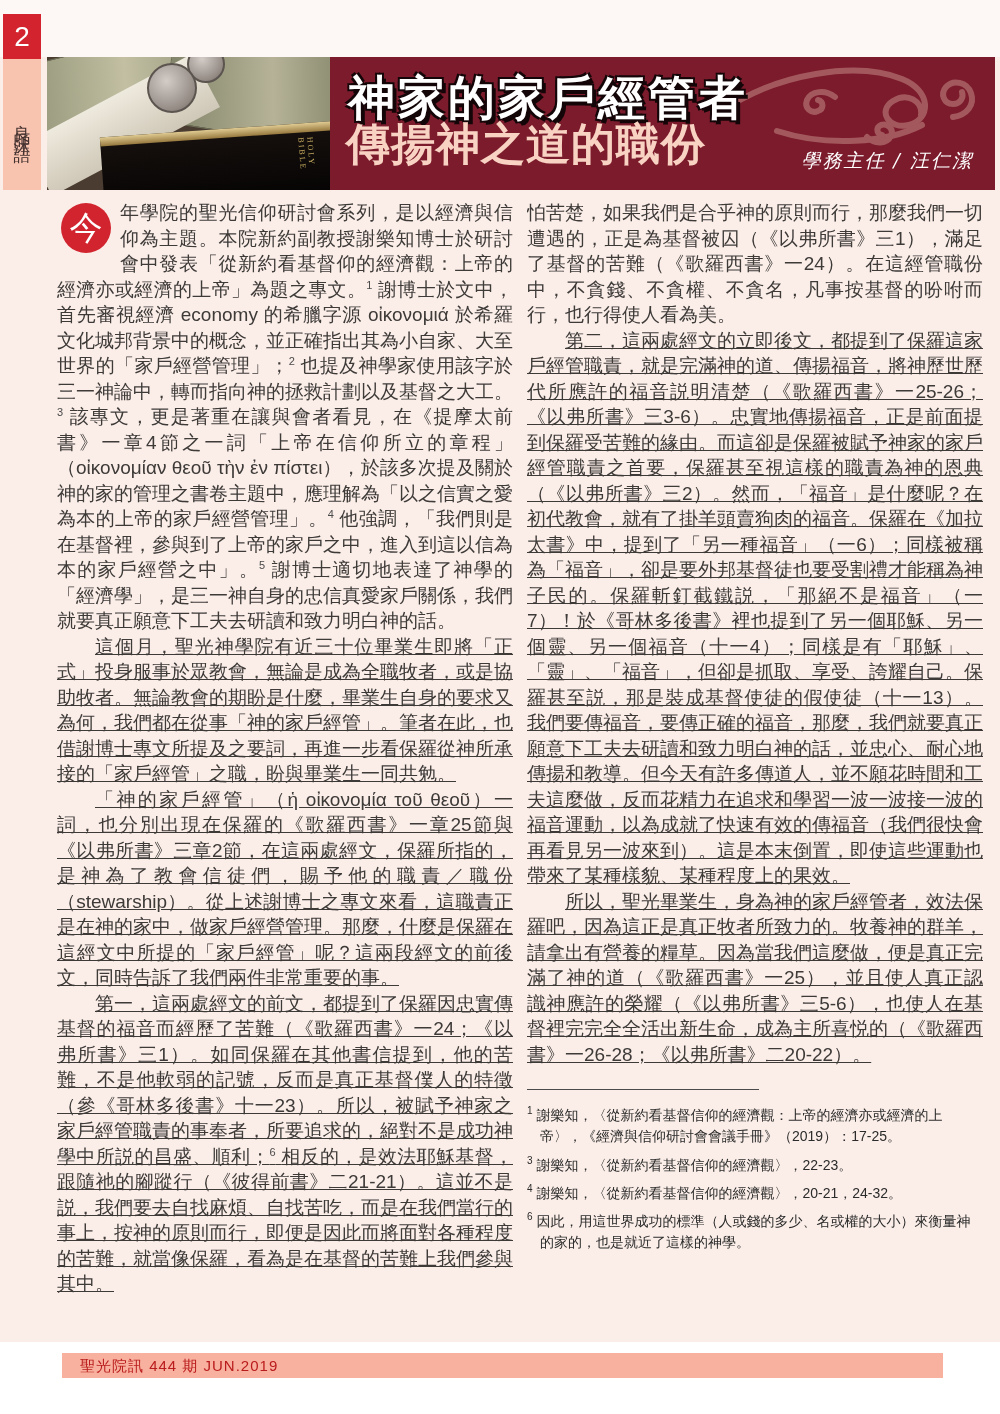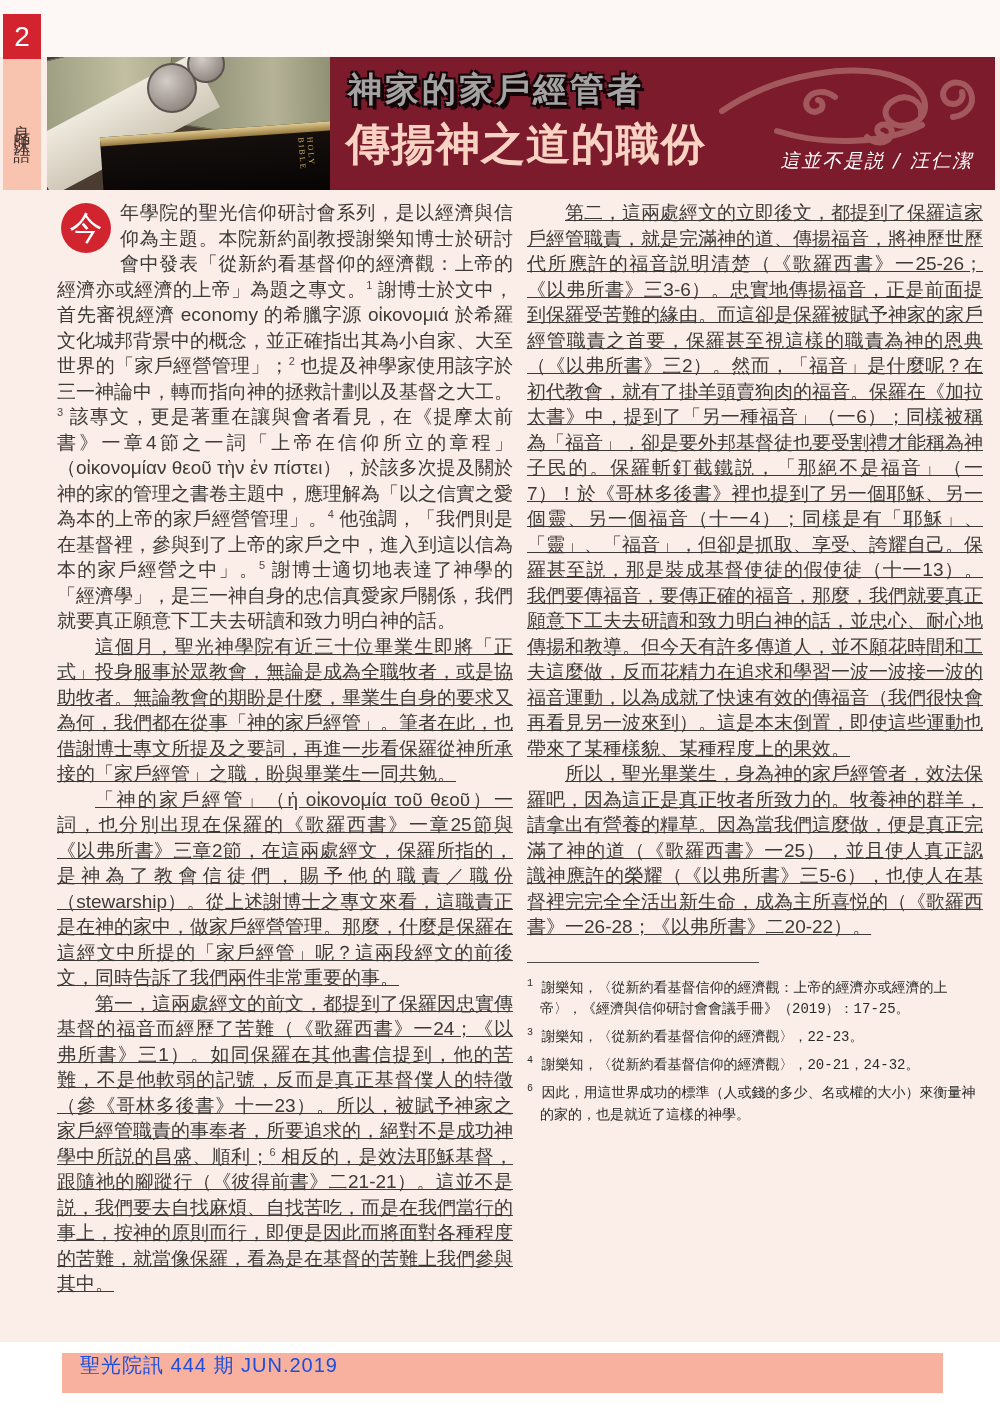--- a/index.html
+++ b/index.html
@@ -36,22 +36,22 @@
   .coin.small{left:140px;top:-12px;width:34px;height:34px;}
   .book{position:absolute;left:55px;top:72px;width:240px;height:70px;transform:rotate(-4deg);
     background:linear-gradient(#17110e,#060404);}
   .book .gold{position:absolute;left:0;top:0;width:100%;height:9px;
     background:linear-gradient(#e0cb92,#97793f);}
   .book .spine{position:absolute;right:26px;top:14px;color:#c7ab5f;font-size:8px;
     writing-mode:vertical-rl;letter-spacing:2px;font-family:"Liberation Serif",serif;}
   .banner{position:absolute;left:330px;top:57px;width:665px;height:133px;background:#7b1b2c;overflow:hidden;}
   .flourish{position:absolute;right:8px;top:2px;opacity:.9;}
   .title1{
-    position:absolute;left:18px;top:10px;font-size:34px;font-weight:bold;letter-spacing:3px;
-    color:#a3a3a3;font-family:Liberation Mono, monospace;
+    position:absolute;left:18px;top:10px;font-size:47px;font-weight:bold;letter-spacing:3px;
+    color:#ffffff;font-family:Liberation Mono, monospace;
     text-shadow:-2px -2px 0 #140608,2px -2px 0 #140608,-2px 2px 0 #140608,2px 2px 0 #140608,4px 4px 0 #140608;
   }
   .title2{
     position:absolute;left:16px;top:58px;font-size:44px;font-weight:bold;letter-spacing:1px;
     color:#f8d2c2;font-family:"DejaVu Serif","Liberation Serif",serif;white-space:nowrap;
   }
   .byline{
     position:absolute;right:22px;bottom:16px;font-size:19px;color:#ffffff;
     font-family:"DejaVu Serif","Liberation Serif",serif;font-style:italic;letter-spacing:2px;
   }
@@ -64,29 +64,29 @@
   .col.right{left:527px;}
   .para{margin:0;}
   .para.indent{text-indent:2em;text-decoration:underline;}
   .dropcap{
     float:left;width:50px;height:50px;border-radius:50%;background:#d2242f;color:#ffffff;
     font-size:33px;display:flex;align-items:center;justify-content:center;
     margin:3px 9px 2px 4px;
   }
   sup.fn{font-size:11px;color:#4a4a4a;line-height:0;}
   
-  .fnblock{margin-top:22px;font-family:Liberation Mono, monospace;
+  .fnblock{margin-top:22px;font-family:Liberation Sans, sans-serif;
     font-size:14px;line-height:21.5px;color:#2b2b2b;text-align:left;}
   .fnrule{width:232px;border-top:1px solid #4a4a4a;margin-bottom:10px;}
   .fnitem{padding-left:13px;text-indent:-13px;margin:0 0 2px 0;}
   .fnitem sup{font-size:10px;}
   
   .footerbar{
-    position:absolute;left:62px;top:1353px;width:881px;height:40px;background:#f9b19f;
-    color:#1d4ed8;font-size:20px;line-height:25px;padding-left:18px;box-sizing:border-box;
+    position:absolute;left:62px;top:1353px;width:881px;height:25px;background:#f9b19f;
+    color:#b91c1c;font-size:15px;line-height:25px;padding-left:18px;box-sizing:border-box;
     letter-spacing:1px;
   }
 </style>
 </head>
 <body>
 
 <div class="page">
 
   <div class="pagenum">2</div>
   <div class="section-tab">良師沐語</div>
@@ -108,21 +108,21 @@
       <g stroke="#a85f63" stroke-width="6" stroke-linecap="round" fill="none">
         <path d="M5,52 C60,14 140,2 185,20 C215,32 214,60 192,66 C172,71 160,52 176,42 C190,33 206,42 204,56"></path>
         <path d="M60,72 C110,88 170,84 205,66"></path>
         <path d="M236,58 c14,-2 22,-12 18,-24 c-4,-11 -18,-14 -25,-6 c-6,7 -2,17 7,17 c7,0 11,-6 9,-12"></path>
         <path d="M118,38 c-10,-8 -24,-6 -28,3 c-3,8 4,14 11,11 c6,-2 6,-10 0,-11"></path>
         <path d="M150,78 c8,8 20,7 24,-1 c3,-7 -3,-13 -10,-11 c-5,2 -5,9 1,10"></path>
       </g>
     </svg>
     <div class="title1">神家的家戶經管者</div>
     <div class="title2">傳揚神之道的職份</div>
-    <div class="byline">這並不是説 / 汪仁潔</div>
+    <div class="byline">學務主任 / 汪仁潔</div>
   </div>
 
   <div class="col left">
     <p class="para">
       <span class="dropcap">今</span>
       <span>年學院的聖光信仰研討會系列，是以經濟與信仰為主題。本院新約副教授謝樂知博士於研討會中發表「從新約看基督仰的經濟觀：上帝的經濟亦或經濟的上帝」為題之專文。</span><sup class="fn">1</sup>
       <span> 謝博士於文中，首先審視經濟 economy 的希臘字源 οἰκονομιά 於希羅文化城邦背景中的概念，並正確指出其為小自家、大至世界的「家戶經營管理」；</span><sup class="fn">2</sup>
       <span> 也提及神學家使用該字於三一神論中，轉而指向神的拯救計劃以及基督之大工。</span><sup class="fn">3</sup>
       <span> 該專文，更是著重在讓與會者看見，在《提摩太前書》一章4節之一詞「上帝在信仰所立的章程」（οἰκονομίαν θεοῦ τὴν ἐν πίστει），於該多次提及關於神的家的管理之書卷主題中，應理解為「以之信實之愛為本的上帝的家戶經營管理」。</span><sup class="fn">4</sup>
       <span> 他強調，「我們則是在基督裡，參與到了上帝的家戶之中，進入到這以信為本的家戶經營之中」。</span><sup class="fn">5</sup>
@@ -130,20 +130,21 @@
     </p>
     <p class="para indent">這個月，聖光神學院有近三十位畢業生即將「正式」投身服事於眾教會，無論是成為全職牧者，或是協助牧者。無論教會的期盼是什麼，畢業生自身的要求又為何，我們都在從事「神的家戶經管」。筆者在此，也借謝博士專文所提及之要詞，再進一步看保羅從神所承接的「家戶經管」之職，盼與畢業生一同共勉。</p>
     <p class="para indent">「神的家戶經管」（ἡ οἰκονομία τοῦ θεοῦ）一詞，也分別出現在保羅的《歌羅西書》一章25節與《以弗所書》三章2節，在這兩處經文，保羅所指的，是神為了教會信徒們，賜予他的職責／職份（stewarship）。從上述謝博士之專文來看，這職責正是在神的家中，做家戶經營管理。那麼，什麼是保羅在這經文中所提的「家戶經管」呢？這兩段經文的前後文，同時告訴了我們兩件非常重要的事。</p>
     <p class="para indent">
       <span>第一，這兩處經文的前文，都提到了保羅因忠實傳基督的福音而經歷了苦難（《歌羅西書》一24；《以弗所書》三1）。如同保羅在其他書信提到，他的苦難，不是他軟弱的記號，反而是真正基督僕人的特徵（參《哥林多後書》十一23）。所以，被賦予神家之家戶經管職責的事奉者，所要追求的，絕對不是成功神學中所説的昌盛、順利；</span><sup class="fn">6</sup>
       <span> 相反的，是效法耶穌基督，跟隨祂的腳蹤行（《彼得前書》二21-21）。這並不是説，我們要去自找麻煩、自找苦吃，而是在我們當行的事上，按神的原則而行，即便是因此而將面對各種程度的苦難，就當像保羅，看為是在基督的苦難上我們參與其中。</span>
     </p>
   </div>
 
   <div class="col right">
+    <p class="para">怕苦楚，如果我們是合乎神的原則而行，那麼我們一切遭遇的，正是為基督被囚（《以弗所書》三1），滿足了基督的苦難（《歌羅西書》一24）。在這經管職份中，不貪錢、不貪權、不貪名，凡事按基督的吩咐而行，也行得使人看為美。</p>
     <p class="para indent">第二，這兩處經文的立即後文，都提到了保羅這家戶經管職責，就是完滿神的道、傳揚福音，將神歷世歷代所應許的福音説明清楚（《歌羅西書》一25-26；《以弗所書》三3-6）。忠實地傳揚福音，正是前面提到保羅受苦難的緣由。而這卻是保羅被賦予神家的家戶經管職責之首要，保羅甚至視這樣的職責為神的恩典（《以弗所書》三2）。然而，「福音」是什麼呢？在初代教會，就有了掛羊頭賣狗肉的福音。保羅在《加拉太書》中，提到了「另一種福音」（一6）；同樣被稱為「福音」，卻是要外邦基督徒也要受割禮才能稱為神子民的。保羅斬釘截鐵説，「那絕不是福音」（一7）！於《哥林多後書》裡也提到了另一個耶穌、另一個靈、另一個福音（十一4）；同樣是有「耶穌」、「靈」、「福音」，但卻是抓取、享受、誇耀自己。保羅甚至説，那是裝成基督使徒的假使徒（十一13）。我們要傳福音，要傳正確的福音，那麼，我們就要真正願意下工夫去研讀和致力明白神的話，並忠心、耐心地傳揚和教導。但今天有許多傳道人，並不願花時間和工夫這麼做，反而花精力在追求和學習一波一波接一波的福音運動，以為成就了快速有效的傳福音（我們很快會再看見另一波來到）。這是本末倒置，即使這些運動也帶來了某種樣貌、某種程度上的果效。</p>
     <p class="para indent">所以，聖光畢業生，身為神的家戶經管者，效法保羅吧，因為這正是真正牧者所致力的。牧養神的群羊，請拿出有營養的糧草。因為當我們這麼做，便是真正完滿了神的道（《歌羅西書》一25），並且使人真正認識神應許的榮耀（《以弗所書》三5-6），也使人在基督裡完完全全活出新生命，成為主所喜悦的（《歌羅西書》一26-28；《以弗所書》二20-22）。</p>
 
     <div class="fnblock">
       <div class="fnrule"></div>
       <p class="fnitem"><sup>1</sup> <span>謝樂知，〈從新約看基督信仰的經濟觀：上帝的經濟亦或經濟的上帝〉，《經濟與信仰研討會會議手冊》（2019）：17-25。</span></p>
       <p class="fnitem"><sup>3</sup> <span>謝樂知，〈從新約看基督信仰的經濟觀〉，22-23。</span></p>
       <p class="fnitem"><sup>4</sup> <span>謝樂知，〈從新約看基督信仰的經濟觀〉，20-21，24-32。</span></p>
       <p class="fnitem"><sup>6</sup> <span>因此，用這世界成功的標準（人或錢的多少、名或權的大小）來衡量神的家的，也是就近了這樣的神學。</span></p>
     </div>

